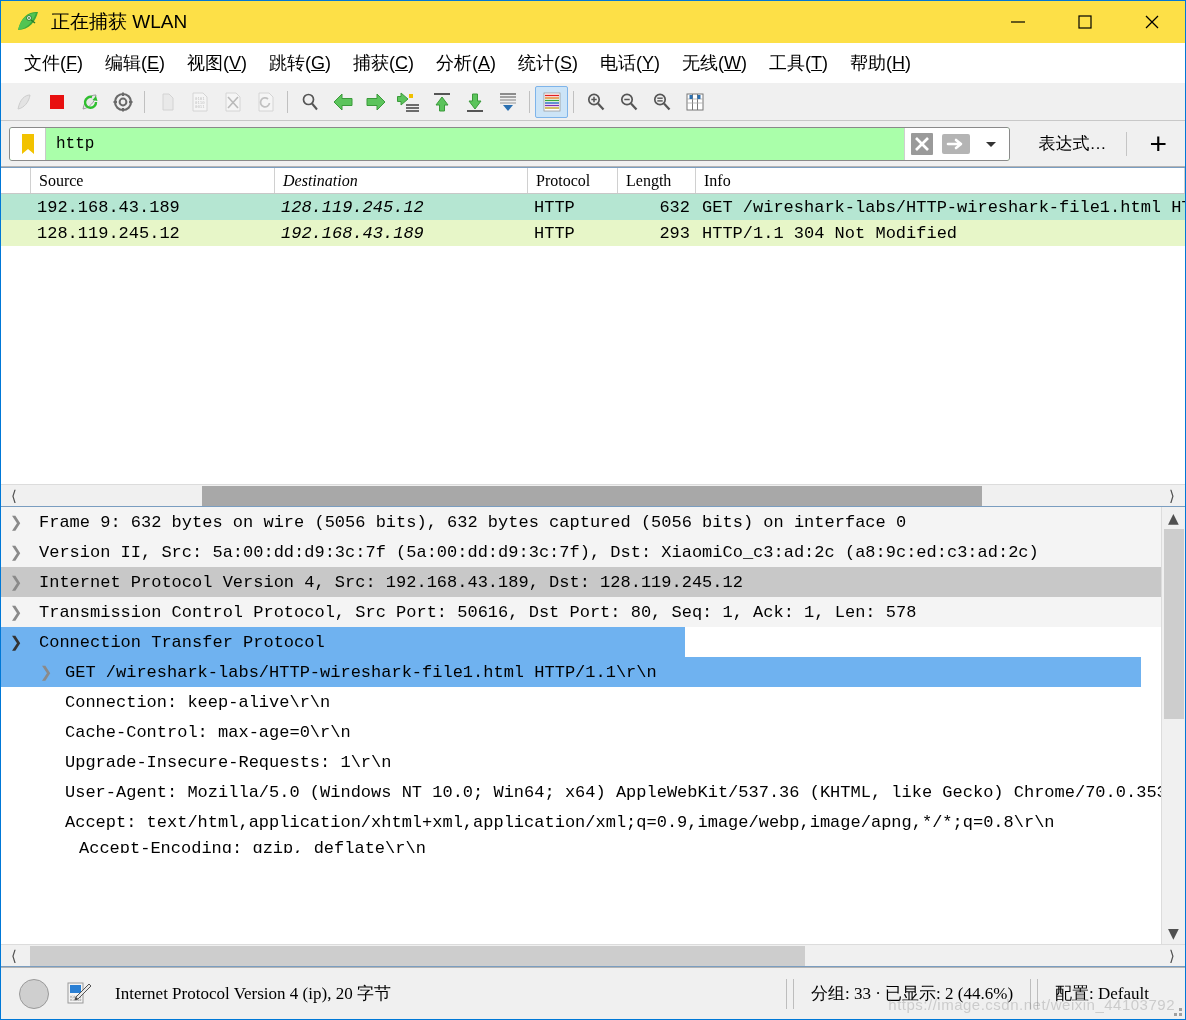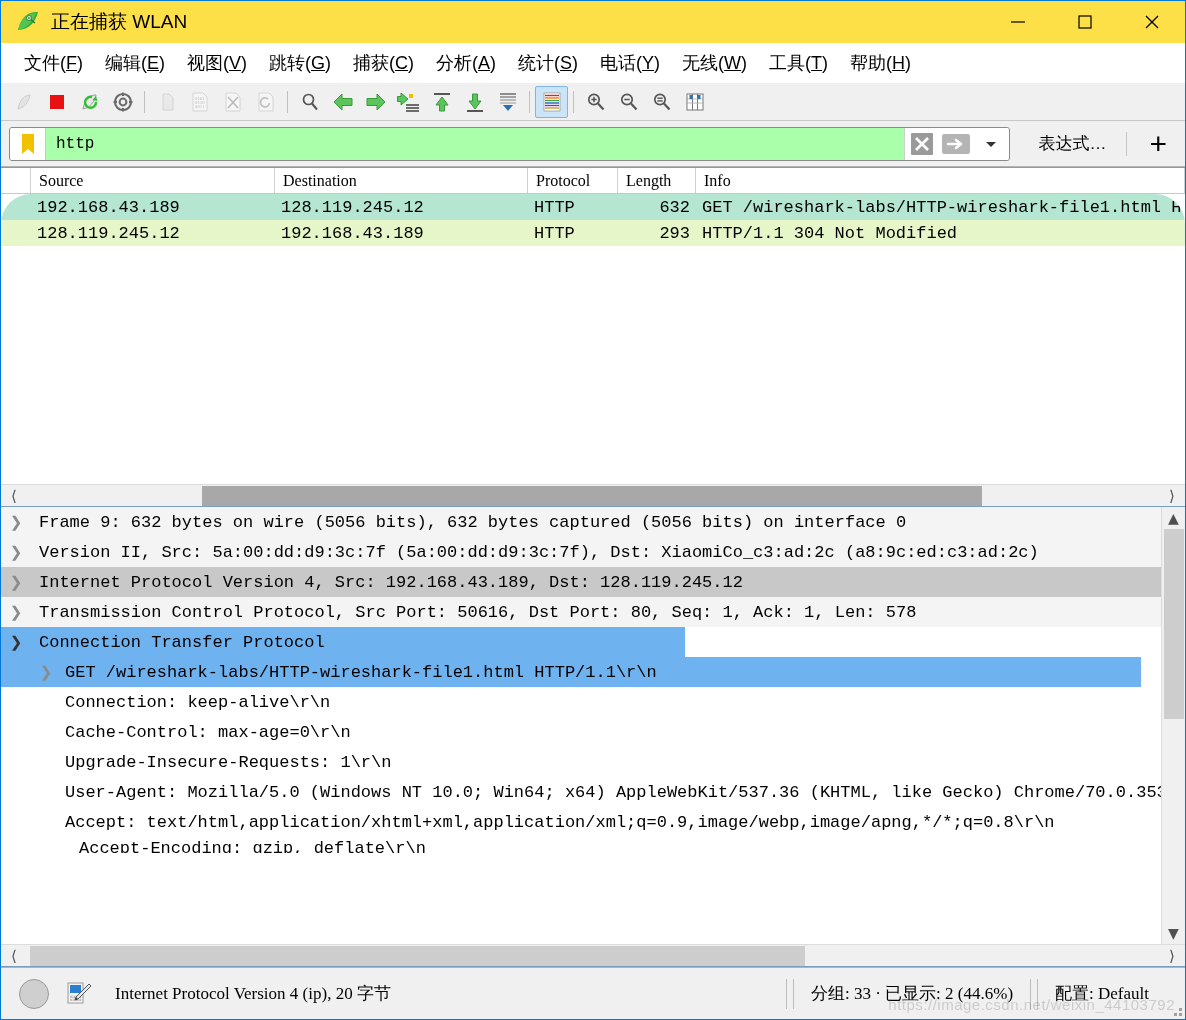--- a/index.html
+++ b/index.html
@@ -139,36 +139,36 @@
     font-family: "Liberation Serif", serif;
     font-size: 16px; color: #000;
   }
   .pl-header .col {
     display: flex; align-items: center;
     padding-left: 8px;
     border-right: 1px solid #d0d0d0;
     cursor: default;
     overflow: hidden; white-space: nowrap;
   }
-  .pl-rows { flex: 1 1 auto; overflow: hidden; background:#fff;border-radius:30px; }
+  .pl-rows { flex: 1 1 auto; overflow: hidden; background:#fff; }
   .pl-row {
     height: 26px; display: flex; align-items: stretch;
     font-family: "Liberation Mono", monospace;
     font-size: 17px; color: #000;
     cursor: default;
   }
   .pl-row .cell {
     display: flex; align-items: center;
     padding: 0 6px;
     overflow: hidden; white-space: nowrap;
   }
   .pl-row .cell.num { justify-content: flex-end; }
 
   .col-src   { width: 244px; flex: 0 0 244px; }
-  .col-dst   { width: 253px; flex: 0 0 253px; }
+  .col-dst   { width: 253px; flex: 0 0 253px; font-style: italic; }
   .col-proto { width: 90px;  flex: 0 0 90px;  }
   .col-len   { width: 78px;  flex: 0 0 78px;  }
   .col-info  { flex: 1 1 auto; }
   .pl-gutter { width: 30px; flex: 0 0 30px; border-right:1px solid #d0d0d0; background:#fff;}
   .pl-gutter-row { width: 30px; flex: 0 0 30px; }
 
   
   .hscroll {
     height: 22px; flex: 0 0 22px;
     display: flex; align-items: center;

